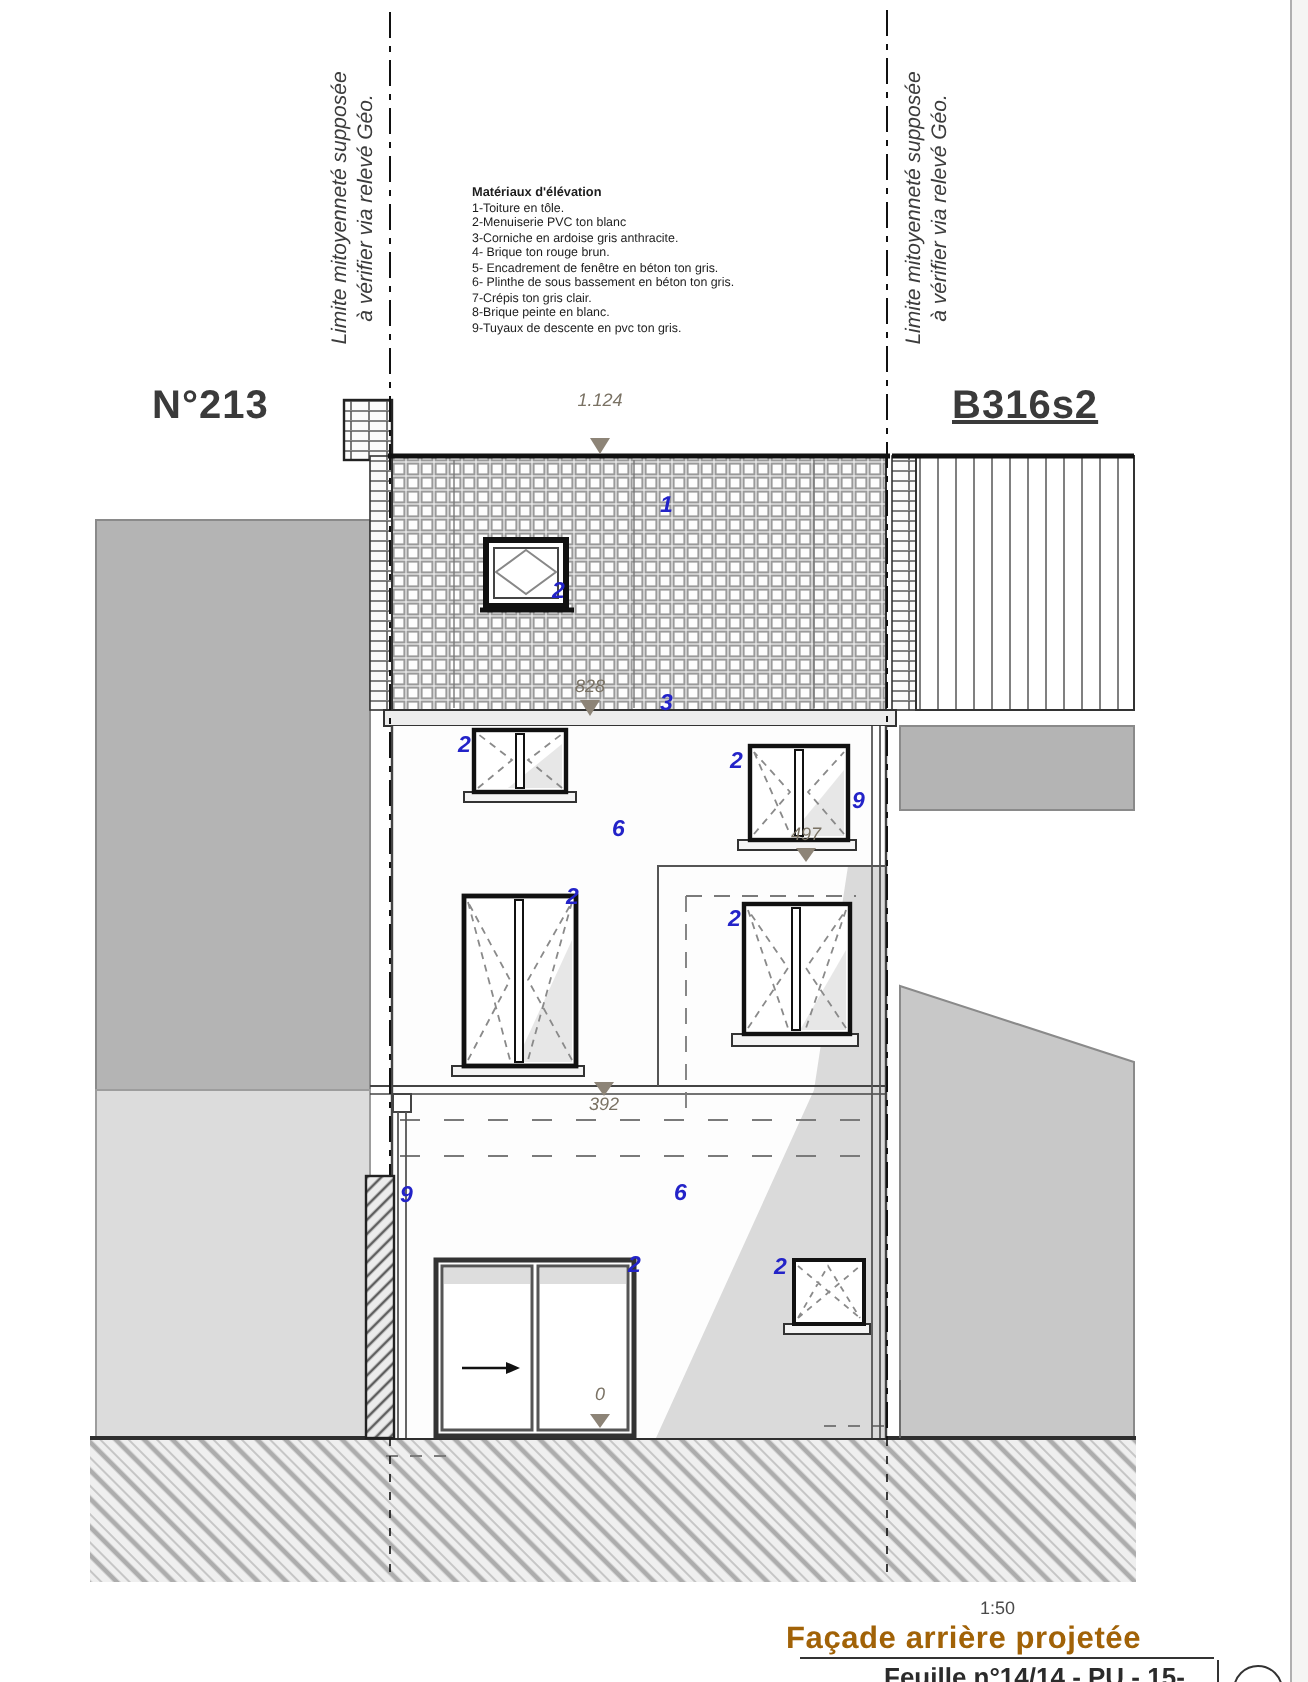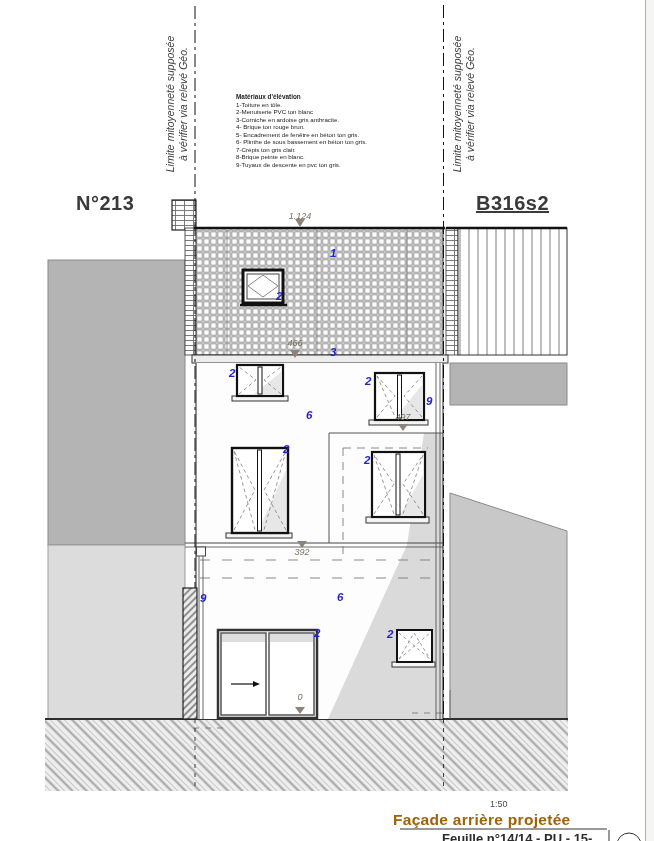--- a/index.html
+++ b/index.html
@@ -231,22 +231,22 @@
   <span class="abs mlabel" style="left:365px;top:376px;">2</span>
   <span class="abs mlabel" style="left:426px;top:396px;">9</span>
   <span class="abs mlabel" style="left:306px;top:410px;">6</span>
   <span class="abs mlabel" style="left:283px;top:444px;">2</span>
   <span class="abs mlabel" style="left:364px;top:455px;">2</span>
   <span class="abs mlabel" style="left:200px;top:593px;">9</span>
   <span class="abs mlabel" style="left:337px;top:592px;">6</span>
   <span class="abs mlabel" style="left:314px;top:628px;">2</span>
   <span class="abs mlabel" style="left:387px;top:629px;">2</span>
 
-  <span class="abs dim" style="left:278px;top:212px;">1.124</span>
-  <span class="abs dim" style="left:273px;top:339px;">466</span>
+  <span class="abs dim" style="left:278px;top:196px;">1.124</span>
+  <span class="abs dim" style="left:273px;top:339px;">828</span>
   <span class="abs dim" style="left:381px;top:413px;">497</span>
   <span class="abs dim" style="left:280px;top:548px;">392</span>
   <span class="abs dim" style="left:278px;top:693px;">0</span>
 
   <div class="abs scale" style="left:490px;top:799px;">1:50</div>
   <div class="abs title" style="left:393px;top:811px;">Façade arrière projetée</div>
   <div class="abs footer" style="left:442px;top:831px;">Feuille n°14/14 - PU - 15-07-24</div>
 
 </div>
 

